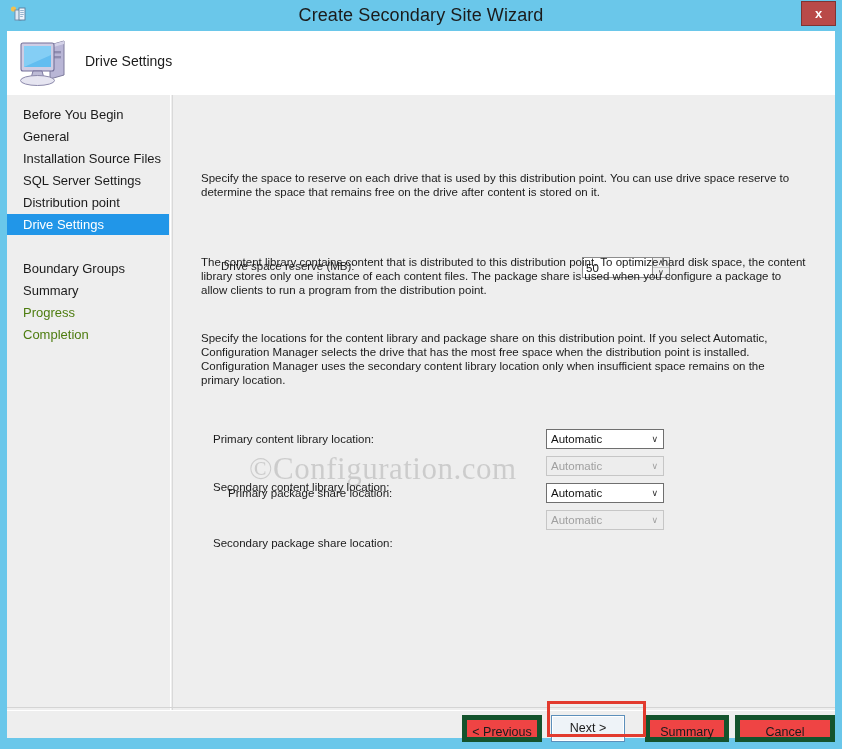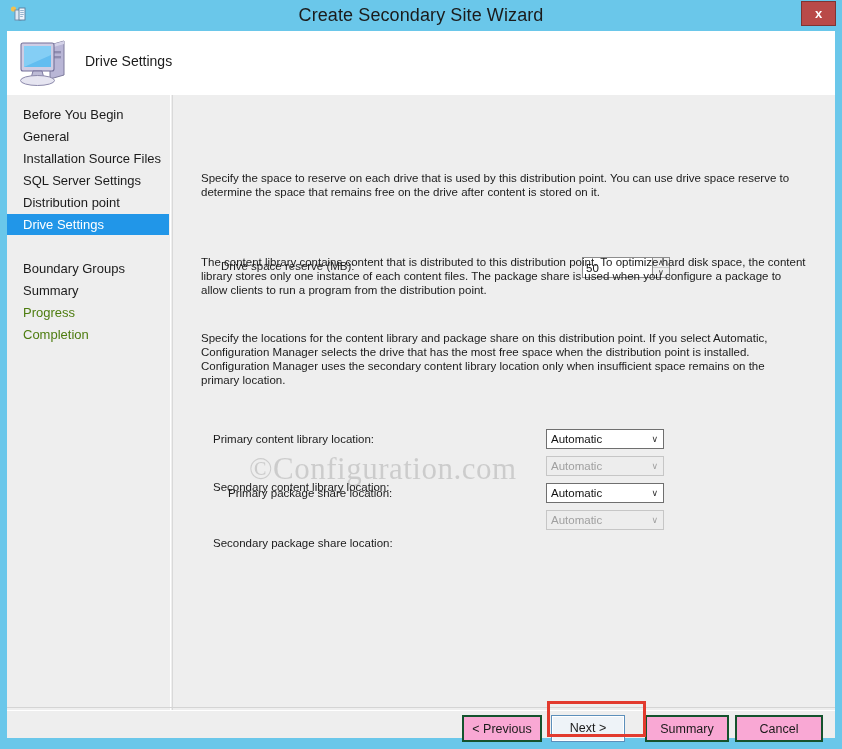--- a/index.html
+++ b/index.html
@@ -271,22 +271,22 @@
   }
   .footer {
     position: absolute;
     left: 0; top: 680px;
     width: 828px; height: 27px;
     background: #eeeeee;
   }
   .btn {
     position: absolute;
     height: 27px;
-    background: #f9a8d4;
-    border: 2px solid #14532d;
+    background: #ef4444;
+    border: 5px solid #14532d;
     box-sizing: border-box;
     font-family: "Liberation Sans", sans-serif;
     font-size: 12.5px;
     color: #1b1b1b;
     text-align: center;
     line-height: 25px;
     cursor: pointer;
   }
   .btn.focused {
     border: 1px solid #5c8fbb;
@@ -411,19 +411,19 @@
 
       </div>
     </div>
 
     <div class="footer-sep-top"></div>
     <div class="footer-sep-bot"></div>
     <div class="footer">
       <div class="btn" style="left:455px; top:4px; width:80px;">&lt; Previous</div>
       <div class="btn focused" style="left:544px; top:4px; width:74px;">Next &gt;</div>
       <div class="btn" style="left:638px; top:4px; width:84px;">Summary</div>
-      <div class="btn" style="left:728px; top:4px; width:88px;">Cancel</div>
+      <div class="btn" style="left:728px; top:4px; width:100px;">Cancel</div>
     </div>
 
     <div class="annot-box" style="left:540px; top:670px; width:99px; height:36px;"></div>
 
   </div>
 </div>
 
 </body></html>

